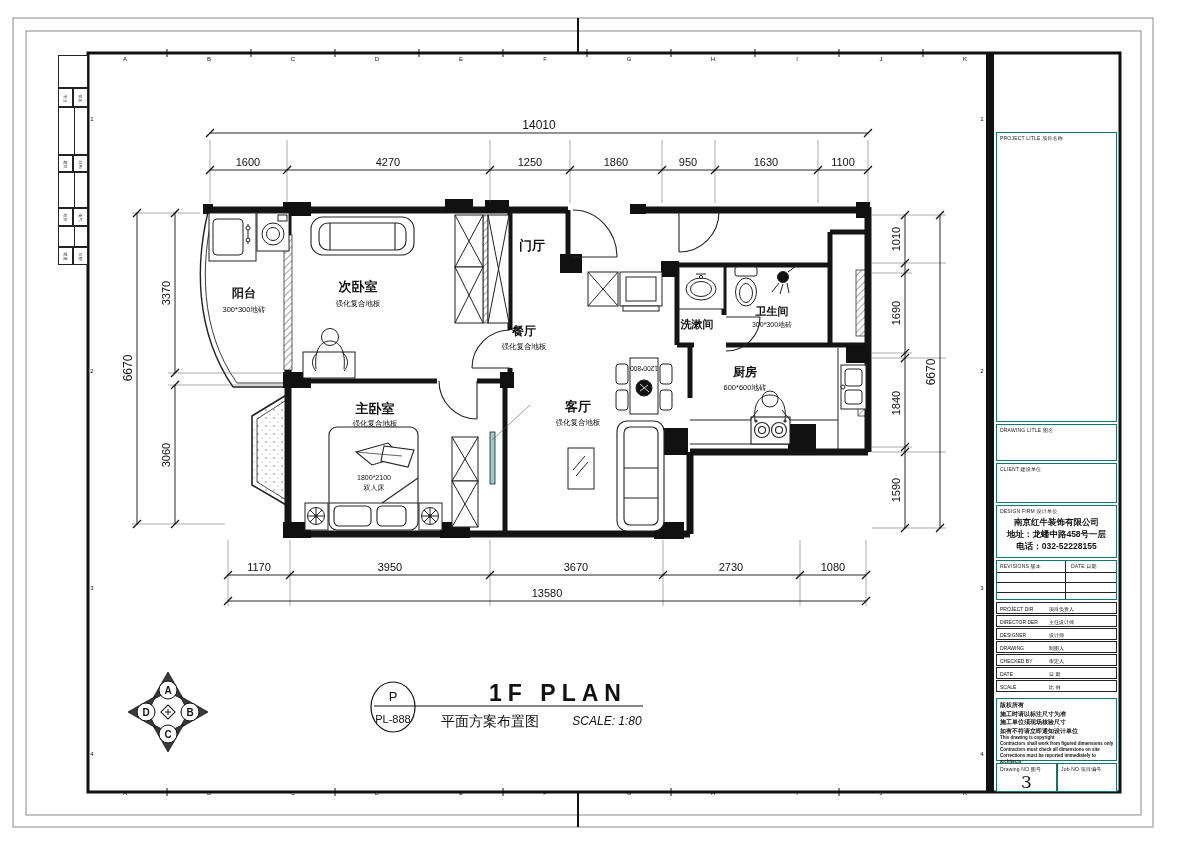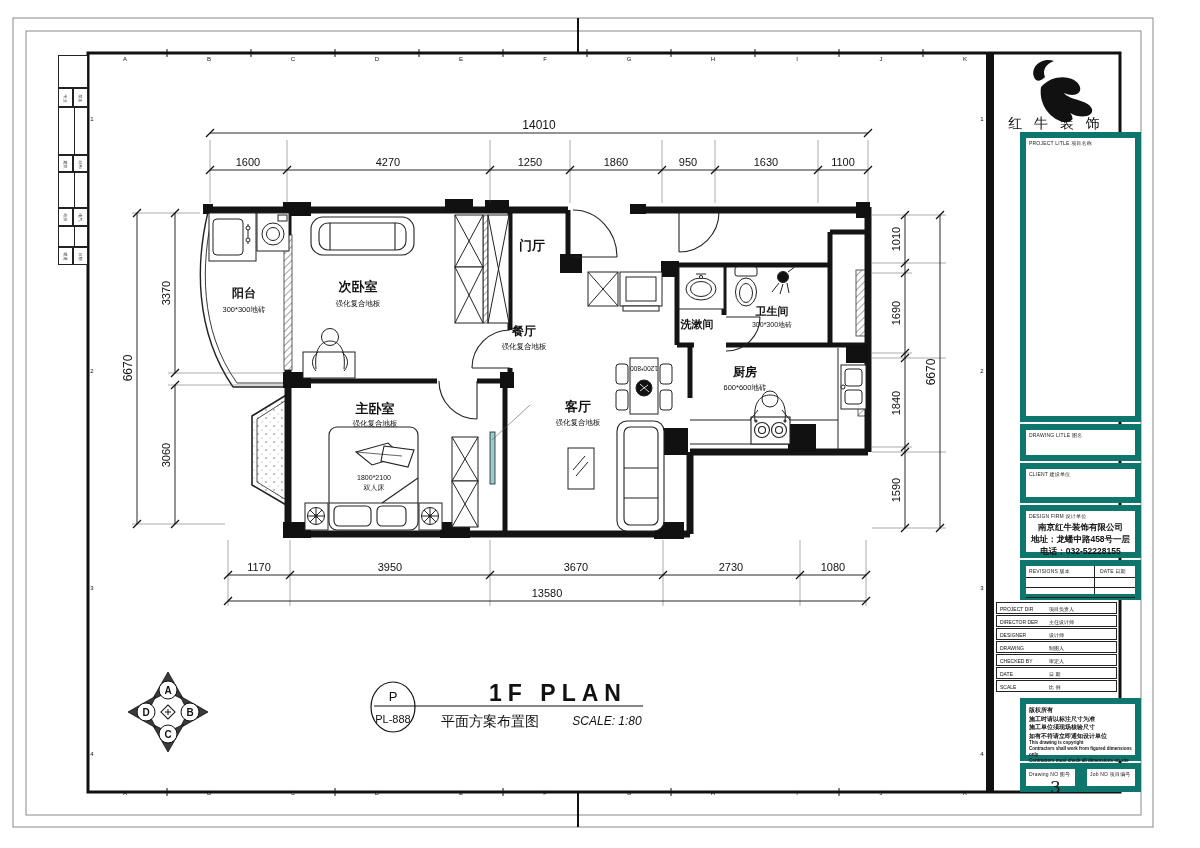--- a/index.html
+++ b/index.html
@@ -1,21 +1,21 @@
 <!DOCTYPE html>
 <html><head>
 <meta charset="utf-8">
 <style>
   html,body{margin:0;padding:0;background:#fff;}
   body{width:1200px;height:848px;position:relative;font-family:"Liberation Sans",sans-serif;color:#111;overflow:hidden;}
   svg text{font-family:"Liberation Sans",sans-serif;fill:#111;}
   .abs{position:absolute;}
   
   #titleblock{position:absolute;left:995px;top:53px;width:126px;height:739px;}
-  .tb-box{position:absolute;left:1px;width:121px;border:6px solid #0f766e;background:#fff;box-sizing:border-box;margin-left:24px;}
+  .tb-box{position:absolute;left:1px;width:121px;border:1px solid #0f766e;background:#fff;box-sizing:border-box;}
   .tb-head{font-size:5px;color:#222;padding:2px 0 0 3px;letter-spacing:.2px;white-space:nowrap;}
   .tb-company{font-size:8.5px;font-weight:bold;text-align:center;line-height:12px;margin-top:2px;}
   .tb-row{position:absolute;left:1px;width:121px;height:12px;border:1px solid #222;background:#fff;box-sizing:border-box;font-size:5px;white-space:nowrap;}
   .tb-row .en{position:absolute;left:3px;top:3px;}
   .tb-row .cn{position:absolute;left:52px;top:3px;}
   .rev-split{position:absolute;top:0;bottom:0;left:68px;border-left:1px solid #222;}
   .copy-cn{font-size:6px;font-weight:bold;line-height:8.5px;}
   .copy-en{font-size:4.5px;font-weight:bold;line-height:6px;}
   .side-cell{position:absolute;border:1px solid #222;box-sizing:border-box;background:#fff;}
   .side-txt{position:absolute;width:100%;text-align:center;font-size:4px;color:#333;transform:rotate(90deg);}
@@ -553,29 +553,20 @@
   <div class="side-cell" style="left:0;top:192px;width:15px;height:18px;">
       <span class="side-txt" style="top:6px;">暖通</span>
     </div>
   <div class="side-cell" style="left:15px;top:192px;width:15px;height:18px;">
       <span class="side-txt" style="top:6px;">日期</span>
     </div>
 </div>
 
 <div id="titleblock">
 
-  <div class="abs" style="left:1px;top:2px;width:121px;height:77px;background:#fff;">
-    <svg width="121" height="77" viewBox="0 0 121 77">
-      <g fill="#111">
-        <path d="M38,22 C34,10 48,2 58,6 C50,9 46,15 49,22 C44,27 40,27 38,22 Z"></path>
-        <path d="M45,32 C57,18 80,20 84,32 C86,40 76,42 68,38 C74,46 92,44 96,54 C98,62 84,64 74,58 C80,64 74,70 64,66 C50,60 43,46 45,32 Z"></path>
-      </g>
-      <text x="60" y="73" font-size="14" letter-spacing="4" text-anchor="middle" fill="#111">红 牛 装 饰</text>
-    </svg>
-  </div>
 
   <div class="tb-box" style="top:79px;height:290px;">
     <div class="tb-head">PROJECT LITLE  项目名称</div>
   </div>
 
   <div class="tb-box" style="top:371px;height:37px;">
     <div class="tb-head">DRAWING LITLE  图名</div>
   </div>
 
   <div class="tb-box" style="top:410px;height:40px;">

